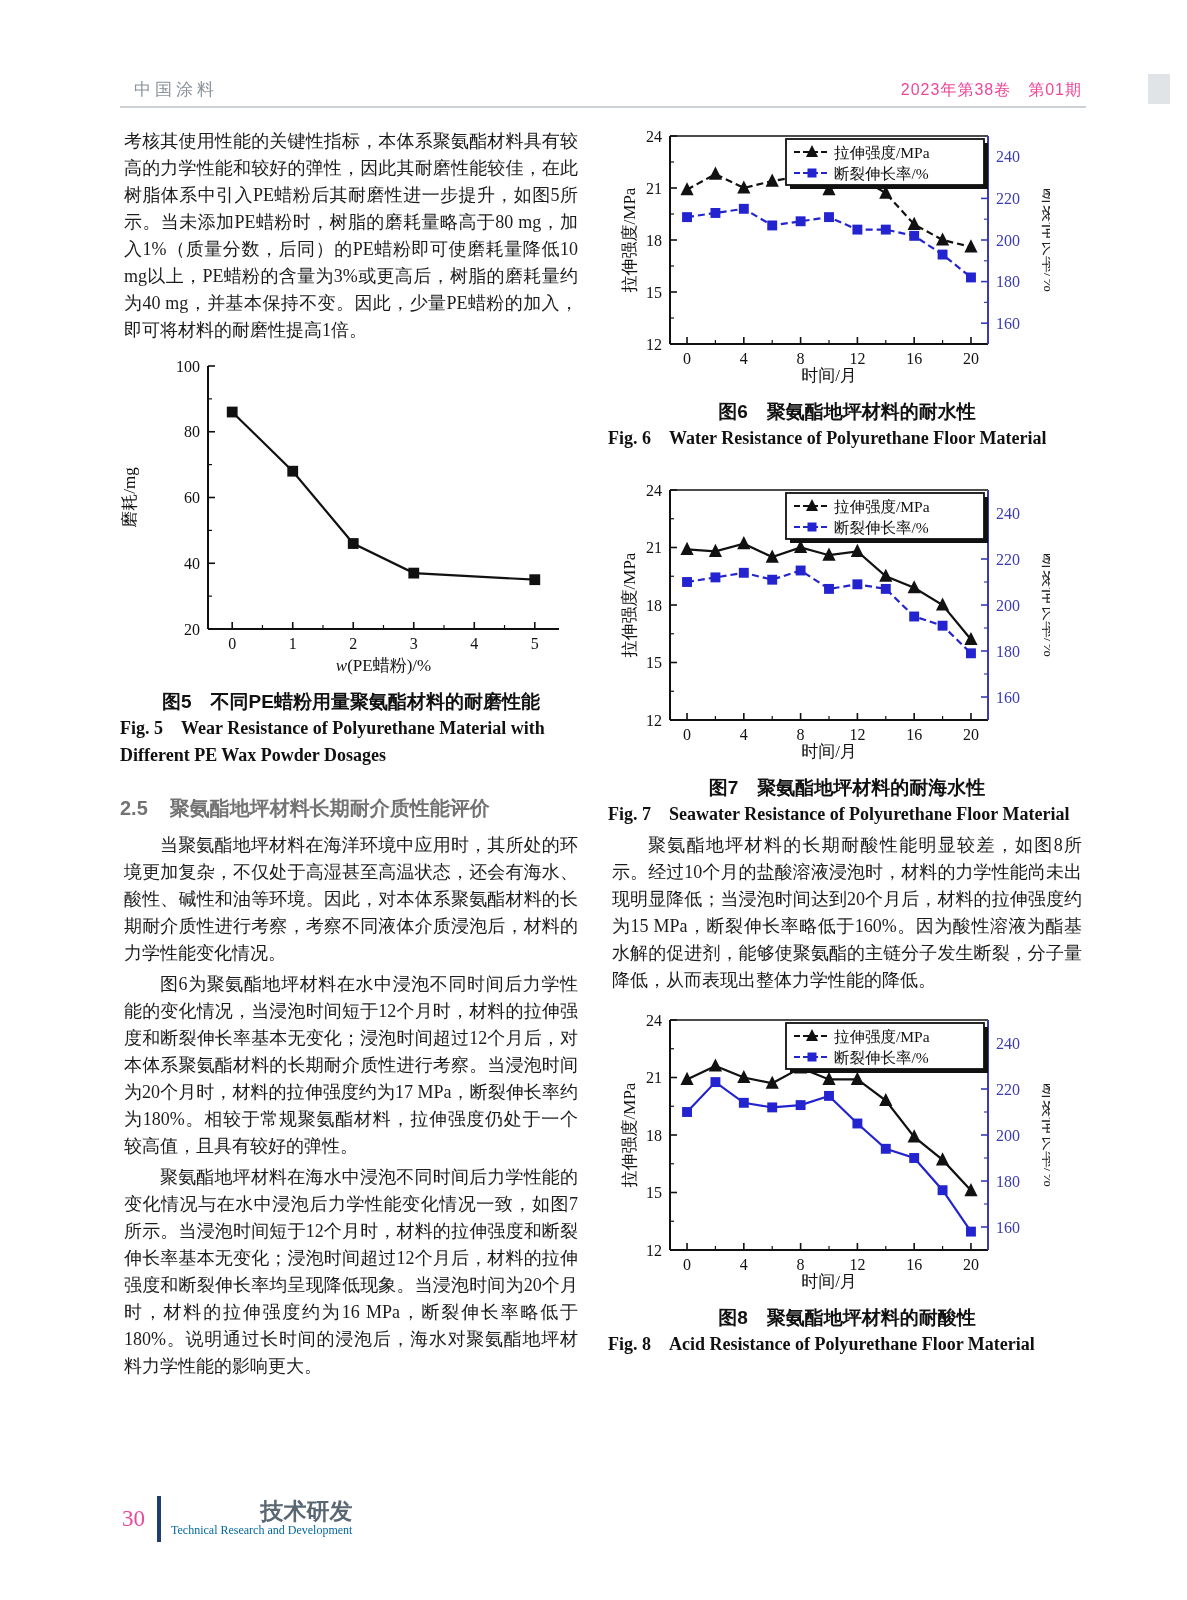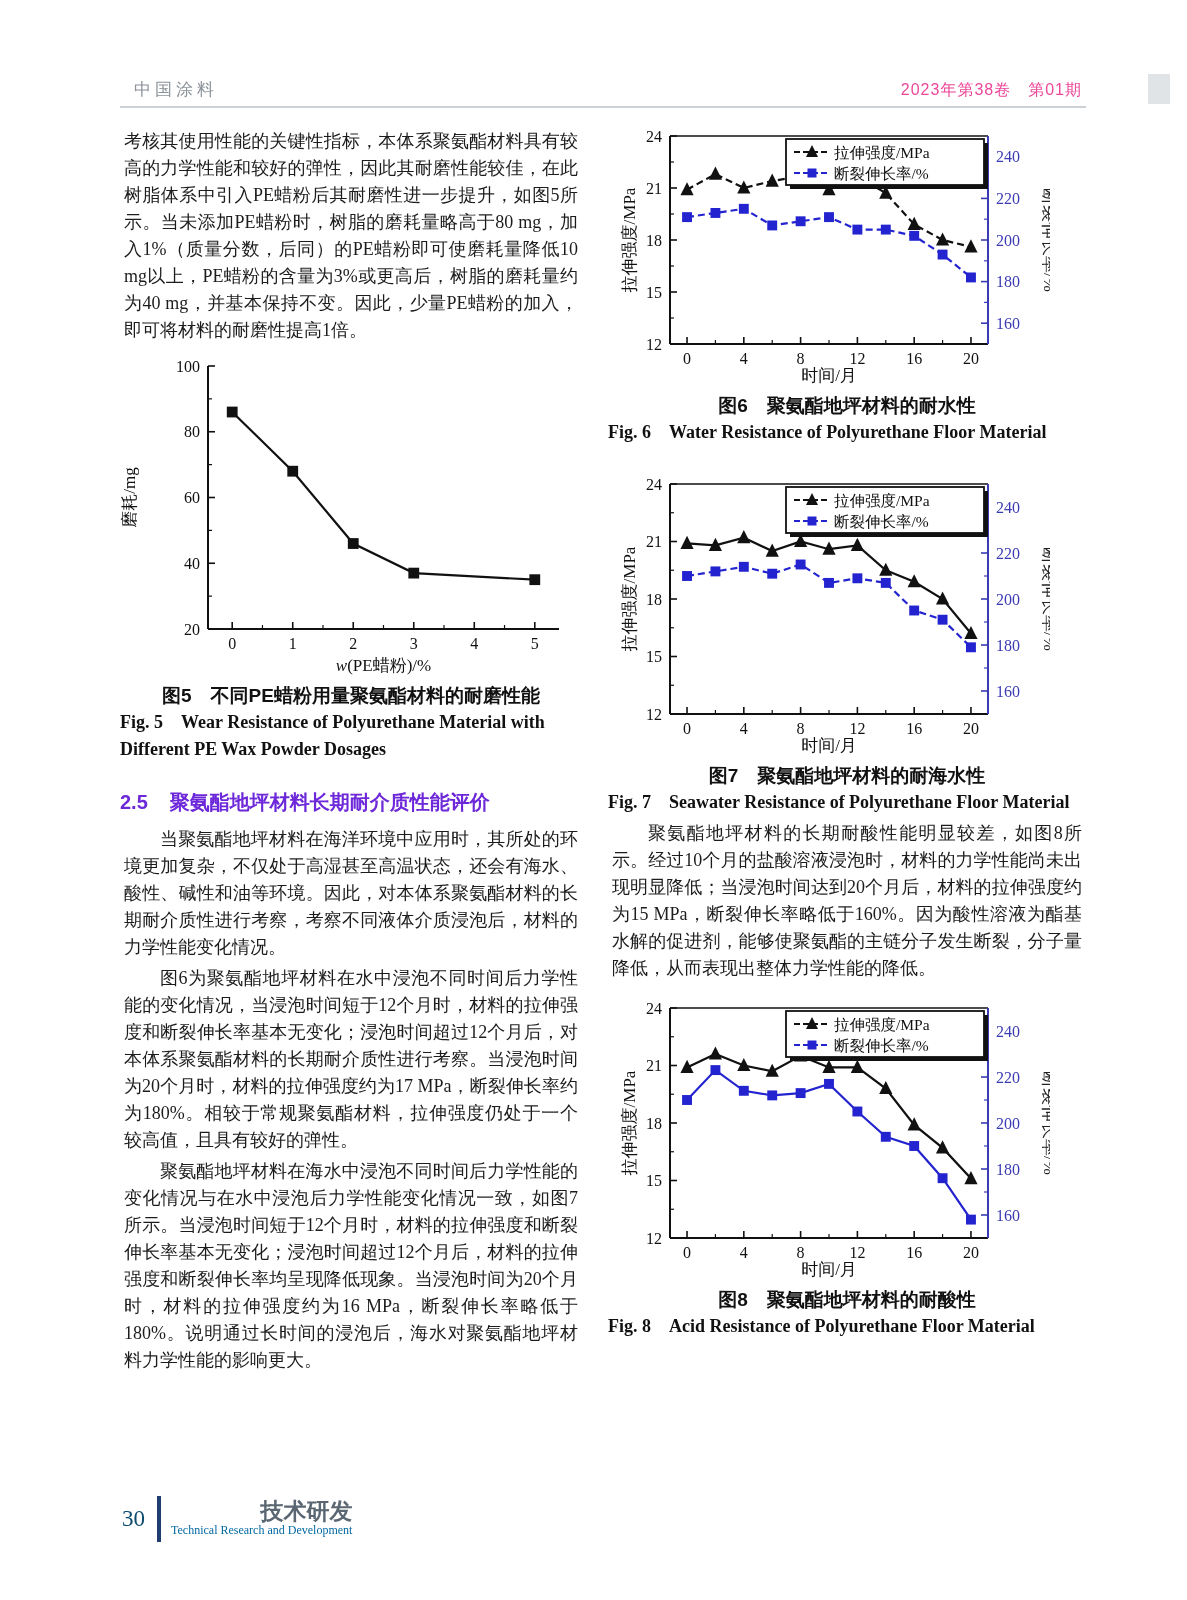--- a/index.html
+++ b/index.html
@@ -12,39 +12,39 @@
        font-size:17px;color:#8b9299;letter-spacing:4px;}
   .hdr-right{position:absolute;right:4px;top:8px;font-family:"Liberation Sans","DejaVu Sans",sans-serif;
        font-size:16px;color:#ec4899;letter-spacing:1px;}
   .corner-mark{position:absolute;right:17px;top:74px;width:22px;height:30px;background:#e0e4e7;}
   
   .col-left{position:absolute;left:120px;top:124px;width:462px;}
   .col-right{position:absolute;left:608px;top:124px;width:478px;}
   p.body{font-size:18px;line-height:27px;text-align:justify;margin:4px;}
   p.indent{text-indent:2em;}
   h3.sec{font-family:"Liberation Sans","DejaVu Sans",sans-serif;font-size:20px;font-weight:bold;
-       color:#6d28d9;margin:26px 0 10px 0;}
+       color:#737373;margin:26px 0 10px 0;}
   h3.sec .num{margin-right:22px;}
   figure{margin:0;}
   .chart{display:block;}
   .chart text{font-family:"Liberation Serif","DejaVu Serif",serif;}
   .cap-cn{font-family:"Liberation Sans","DejaVu Sans",sans-serif;font-size:19px;font-weight:bold;
        text-align:center;line-height:27px;color:#111;}
   .cap-en{font-size:18px;font-weight:bold;text-align:left;line-height:27px;color:#111;}
   .fig5-wrap{margin-top:0px;}
   .fig5-wrap .chart{margin-left:0px;}
   .dual-wrap .chart{margin-left:12px;}
   .fig6-wrap{margin-top:2px;}
   .fig7-wrap{margin-top:28px;}
   .fig8-wrap{margin-top:16px;}
-  .cap-block{}
+  .cap-block{margin-top:6px;}
   .para5{margin-top:18px;}
   
   .ftr{position:absolute;left:122px;top:1496px;display:flex;align-items:center;}
-  .ftr .pagenum{font-size:23px;color:#0c4a6e;font-family:"Liberation Serif",serif;margin-right:12px;}
+  .ftr .pagenum{font-size:23px;color:#ec4899;font-family:"Liberation Serif",serif;margin-right:12px;}
   .ftr .bar{width:4px;height:46px;background:#1d3e6e;margin-right:10px;}
   .ftr .sec-cn{font-family:"Liberation Sans","DejaVu Sans",sans-serif;font-size:23px;font-weight:bold;
        color:#5a6672;line-height:22px;text-align:right;}
   .ftr .sec-en{font-size:12px;color:#0369a1;line-height:16px;}
 </style>
 </head>
 <body>
 
 <div class="page">
 

